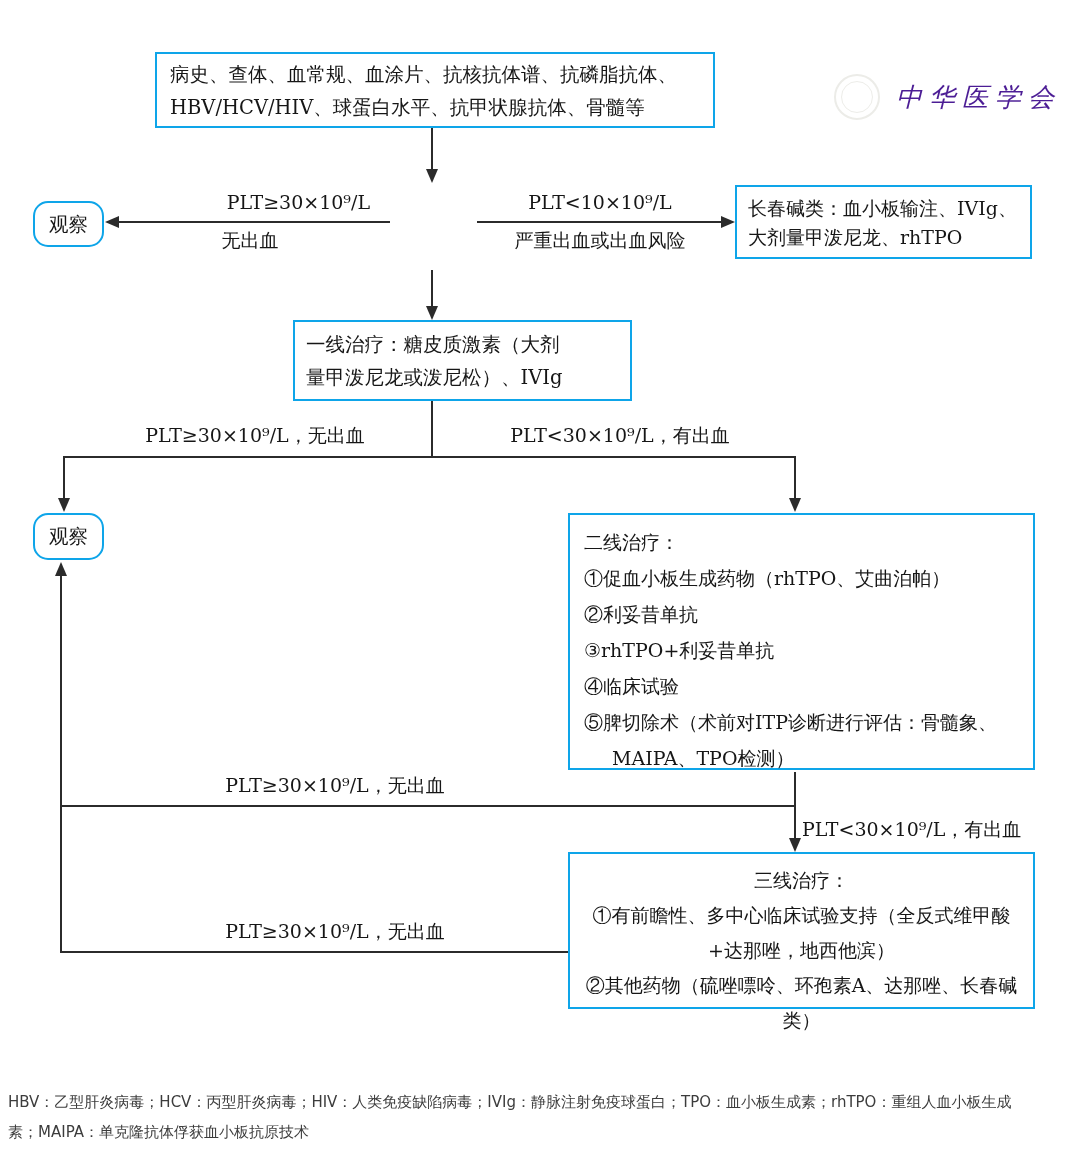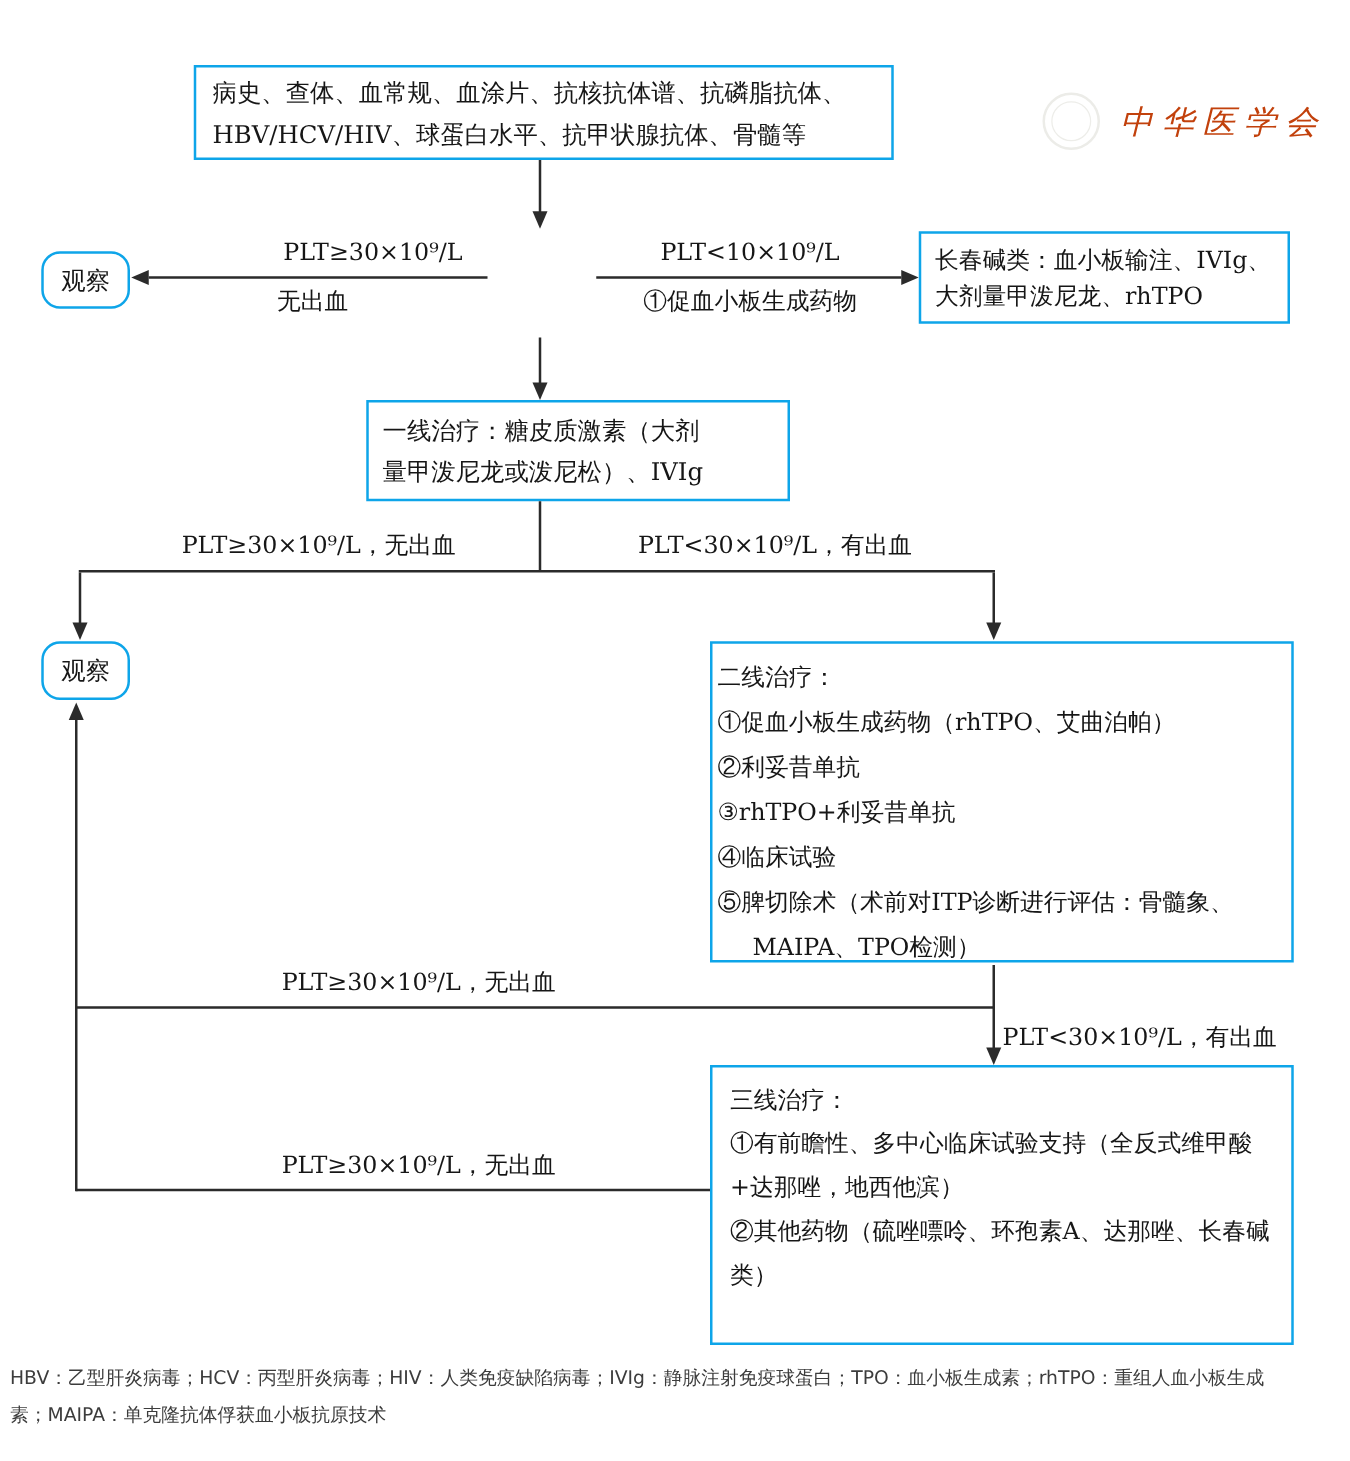--- a/index.html
+++ b/index.html
@@ -13,21 +13,21 @@
   .ah-up{border-left:6px solid transparent;border-right:6px solid transparent;border-bottom:14px solid #2b2b2b;}
   .ah-left{border-top:6px solid transparent;border-bottom:6px solid transparent;border-right:14px solid #2b2b2b;}
   .ah-right{border-top:6px solid transparent;border-bottom:6px solid transparent;border-left:14px solid #2b2b2b;}
   .elabel{position:absolute;font-size:19px;white-space:nowrap;}
   .elabel.c{text-align:center;}
   .circle{position:absolute;border:2px solid #2b2b2b;border-radius:50%;box-sizing:border-box;background:#fff;
           display:flex;align-items:center;justify-content:center;font-size:23px;letter-spacing:1px;}
   .multiline{font-size:19.5px;line-height:33px;}
   .listbox{font-size:19px;line-height:36px;}
   .hang{padding-left:28px;text-indent:-28px;}
-  .wm{position:absolute;left:834px;top:70px;height:54px;display:flex;align-items:center;color:#c2410c;}
+  .wm{position:absolute;left:834px;top:70px;height:54px;display:flex;align-items:center;color:#4c1d95;}
   .wm-seal{width:46px;height:46px;border:2px solid #ececE8;border-radius:50%;position:relative;box-sizing:border-box;}
   .wm-seal::after{content:"";position:absolute;left:5px;top:5px;width:30px;height:30px;border:1px solid #ededE9;border-radius:50%;}
   .wm-text{margin-left:16px;font-size:26px;font-style:italic;letter-spacing:7px;white-space:nowrap;
            font-family:"DejaVu Serif","Liberation Serif",serif;}
   .footnote{position:absolute;left:8px;top:1087px;width:1008px;font-size:15px;line-height:30px;color:#3c3c3c;
             font-family:"DejaVu Sans","Liberation Sans",sans-serif;}
 </style>
 </head>
 <body>
 
@@ -47,21 +47,21 @@
   <div class="hline" style="left:119px;top:221px;width:271px;height:2px;"></div>
   <div class="ah ah-left" style="left:105px;top:216px;"></div>
   <div class="elabel c" style="left:130px;top:191px;width:240px;text-align:right;">PLT≥30×10⁹/L</div>
   <div class="elabel c" style="left:130px;top:228px;width:240px;">无出血</div>
 
   <div class="box center" style="left:33px;top:201px;width:71px;height:46px;font-size:19.5px;">观察</div>
 
   <div class="hline" style="left:477px;top:221px;width:244px;height:2px;"></div>
   <div class="ah ah-right" style="left:721px;top:216px;"></div>
   <div class="elabel c" style="left:480px;top:191px;width:240px;">PLT&lt;10×10⁹/L</div>
-  <div class="elabel c" style="left:480px;top:228px;width:240px;">①促血小板生成药物</div>
+  <div class="elabel c" style="left:480px;top:228px;width:240px;">严重出血或出血风险</div>
 
   <div class="box" style="left:735px;top:185px;width:297px;height:74px;padding:7px 11px;font-size:19px;line-height:29px;">
     <div>长春碱类：血小板输注、IVIg、</div>
     <div>大剂量甲泼尼龙、rhTPO</div>
   </div>
 
   <div class="vline" style="left:431px;top:270px;width:2px;height:37px;"></div>
   <div class="ah ah-down" style="left:426px;top:306px;"></div>
 
   <div class="box multiline" style="left:293px;top:320px;width:339px;height:81px;padding:6px 11px;">
@@ -73,40 +73,40 @@
   <div class="hline" style="left:63px;top:456px;width:733px;height:2px;"></div>
   <div class="vline" style="left:63px;top:458px;width:2px;height:41px;"></div>
   <div class="ah ah-down" style="left:58px;top:498px;"></div>
   <div class="vline" style="left:794px;top:458px;width:2px;height:41px;"></div>
   <div class="ah ah-down" style="left:789px;top:498px;"></div>
   <div class="elabel c" style="left:105px;top:423px;width:300px;">PLT≥30×10⁹/L，无出血</div>
   <div class="elabel c" style="left:465px;top:423px;width:310px;">PLT&lt;30×10⁹/L，有出血</div>
 
   <div class="box center" style="left:33px;top:513px;width:71px;height:47px;font-size:19.5px;">观察</div>
 
-  <div class="box listbox" style="left:568px;top:513px;width:467px;height:257px;padding:9px 4px;">
+  <div class="box listbox" style="left:568px;top:513px;width:467px;height:257px;padding:9px 14px;">
     <div>二线治疗：</div>
     <div class="hang">①促血小板生成药物（rhTPO、艾曲泊帕）</div>
     <div class="hang">②利妥昔单抗</div>
     <div class="hang">③rhTPO+利妥昔单抗</div>
     <div class="hang">④临床试验</div>
     <div class="hang">⑤脾切除术（术前对ITP诊断进行评估：骨髓象、MAIPA、TPO检测）</div>
   </div>
 
   <div class="ah ah-up" style="left:55px;top:562px;"></div>
   <div class="vline" style="left:60px;top:575px;width:2px;height:378px;"></div>
 
   <div class="hline" style="left:61px;top:805px;width:735px;height:2px;"></div>
   <div class="elabel c" style="left:180px;top:773px;width:310px;">PLT≥30×10⁹/L，无出血</div>
 
   <div class="vline" style="left:794px;top:772px;width:2px;height:67px;"></div>
   <div class="ah ah-down" style="left:789px;top:838px;"></div>
   <div class="elabel" style="left:802px;top:817px;width:260px;">PLT&lt;30×10⁹/L，有出血</div>
 
-  <div class="box listbox" style="left:568px;top:852px;width:467px;height:224px;padding:9px 14px;line-height:35px;">
+  <div class="box listbox" style="left:568px;top:852px;width:467px;height:157px;padding:9px 14px;line-height:35px;text-align:center;">
     <div>三线治疗：</div>
     <div>①有前瞻性、多中心临床试验支持（全反式维甲酸+达那唑，地西他滨）</div>
     <div>②其他药物（硫唑嘌呤、环孢素A、达那唑、长春碱类）</div>
   </div>
 
   <div class="hline" style="left:61px;top:951px;width:507px;height:2px;"></div>
   <div class="elabel c" style="left:185px;top:919px;width:300px;">PLT≥30×10⁹/L，无出血</div>
 
   <div class="footnote">HBV：乙型肝炎病毒；HCV：丙型肝炎病毒；HIV：人类免疫缺陷病毒；IVIg：静脉注射免疫球蛋白；TPO：血小板生成素；rhTPO：重组人血小板生成素；MAIPA：单克隆抗体俘获血小板抗原技术</div>
 

